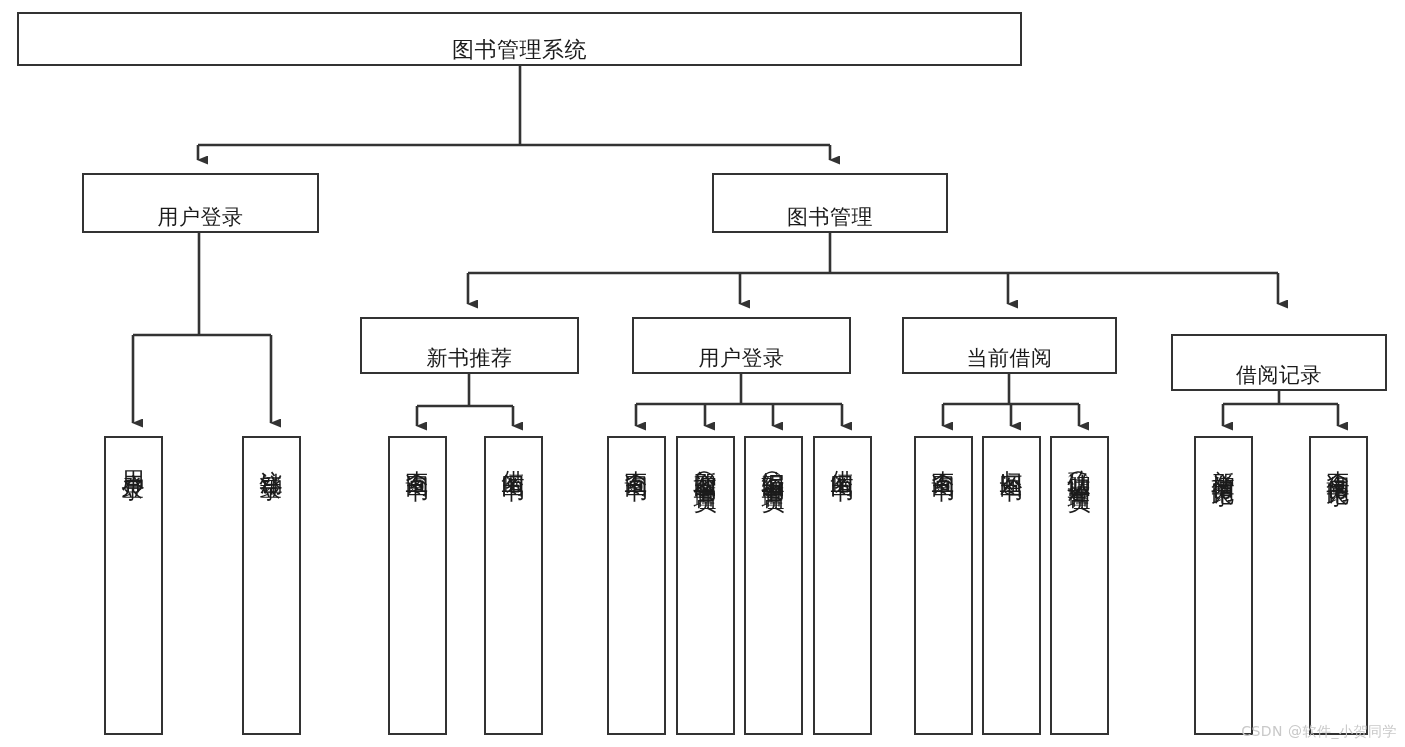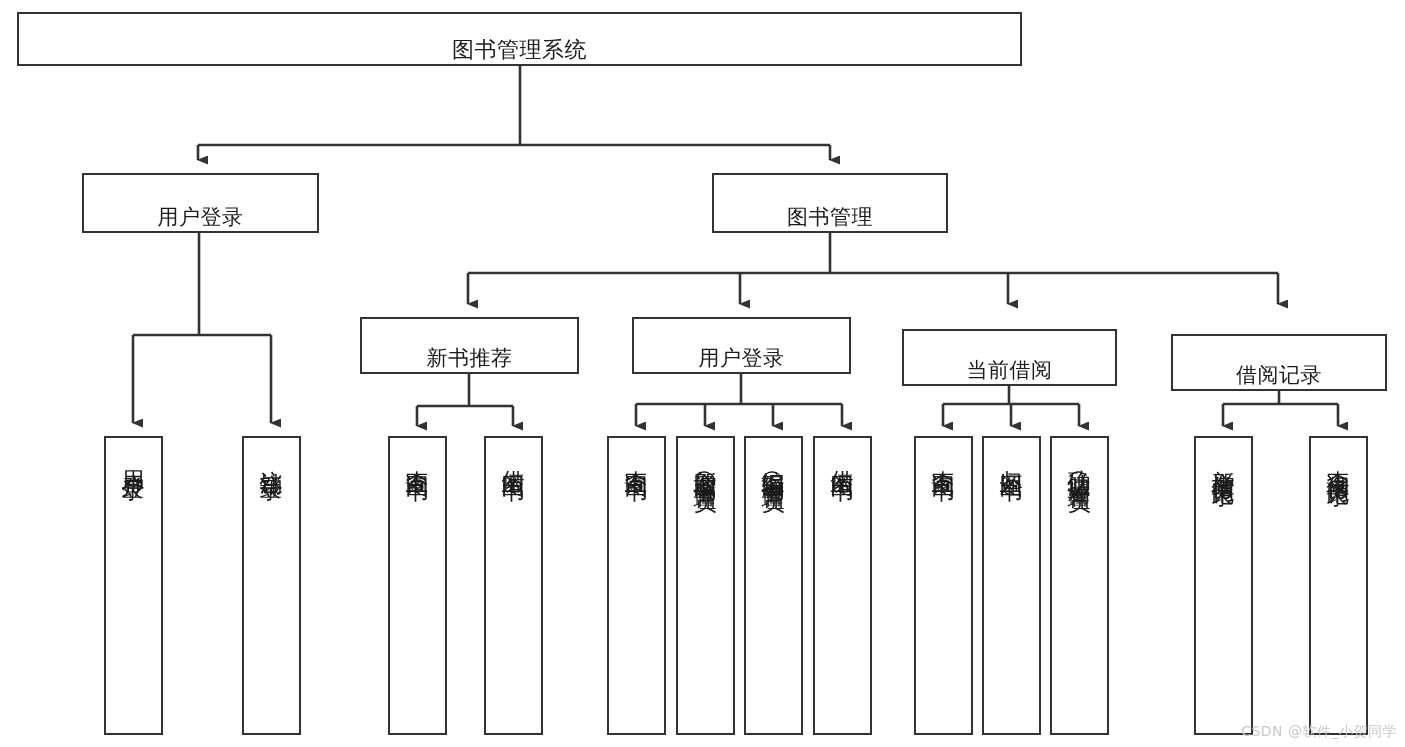--- a/index.html
+++ b/index.html
@@ -111,21 +111,21 @@
   <div class="node h-node" style="left:360px;top:317px;width:219px;height:57px;">
     <span class="lbl">新书推荐</span>
   </div>
 
   <div class="node h-node" style="left:712px;top:173px;width:236px;height:60px;">
     <span class="lbl">图书管理</span>
   </div>
   <div class="node h-node" style="left:632px;top:317px;width:219px;height:57px;">
     <span class="lbl">用户登录</span>
   </div>
-  <div class="node h-node" style="left:902px;top:317px;width:215px;height:57px;margin-top:12px;">
+  <div class="node h-node" style="left:902px;top:317px;width:215px;height:57px;">
     <span class="lbl">当前借阅</span>
   </div>
   <div class="node h-node" style="left:1171px;top:317px;width:216px;height:57px;margin-top:17px;">
     <span class="lbl">借阅记录</span>
   </div>
 
   <div class="node v-node" style="left:104px;top:436px;width:59px;height:299px;">
     <span class="lbl">用户登录</span>
   </div>
   <div class="node v-node" style="left:242px;top:436px;width:59px;height:299px;">

